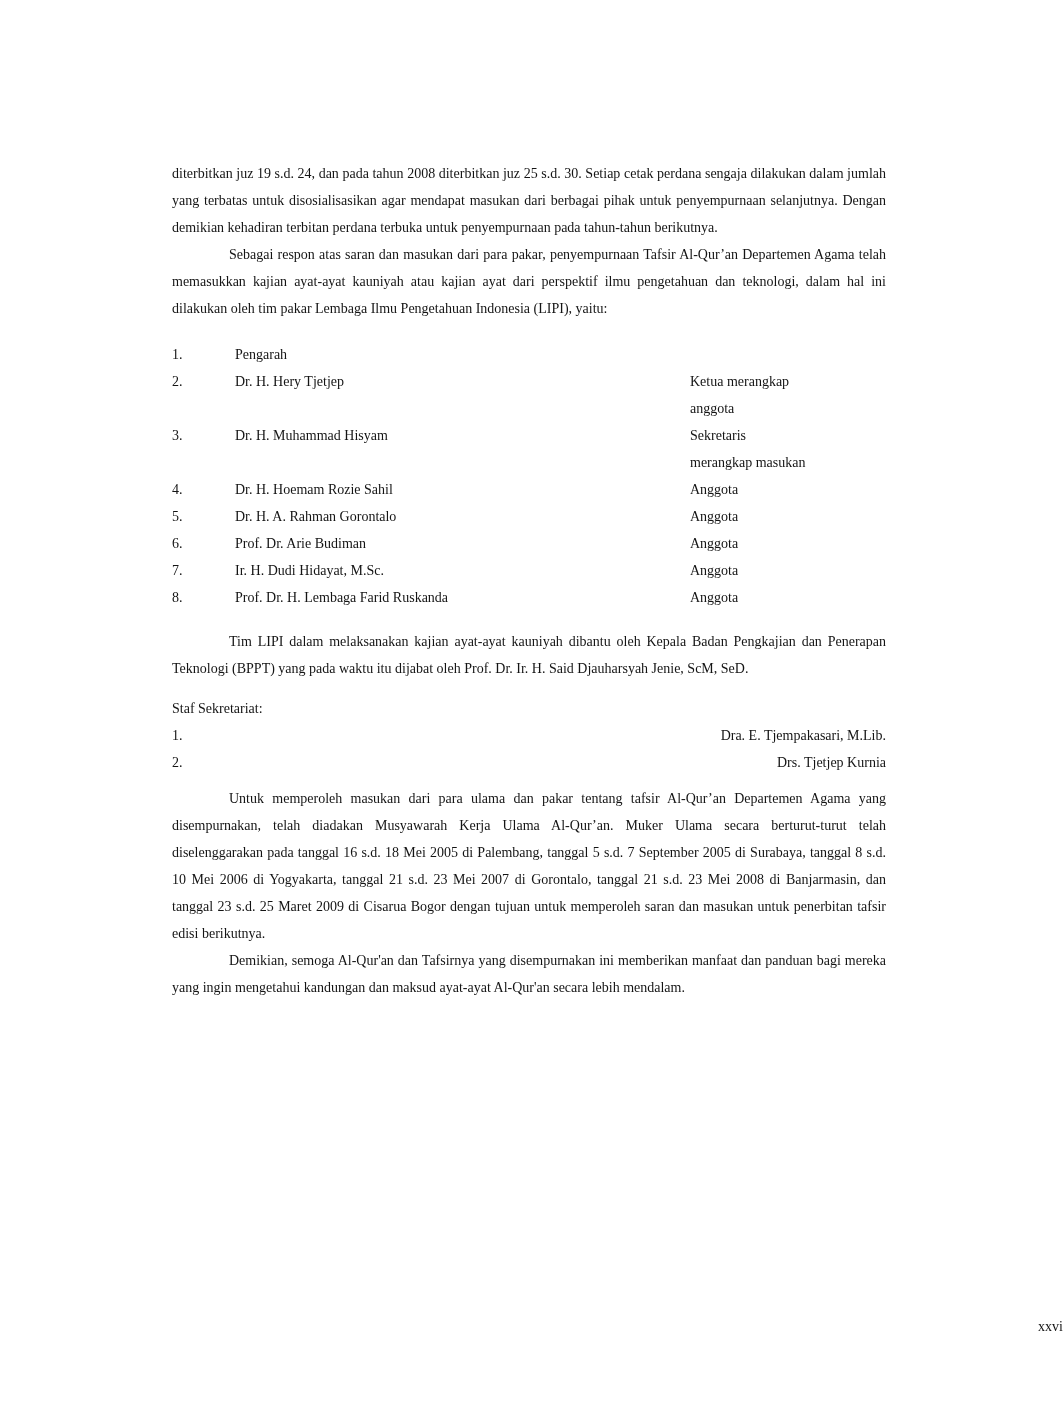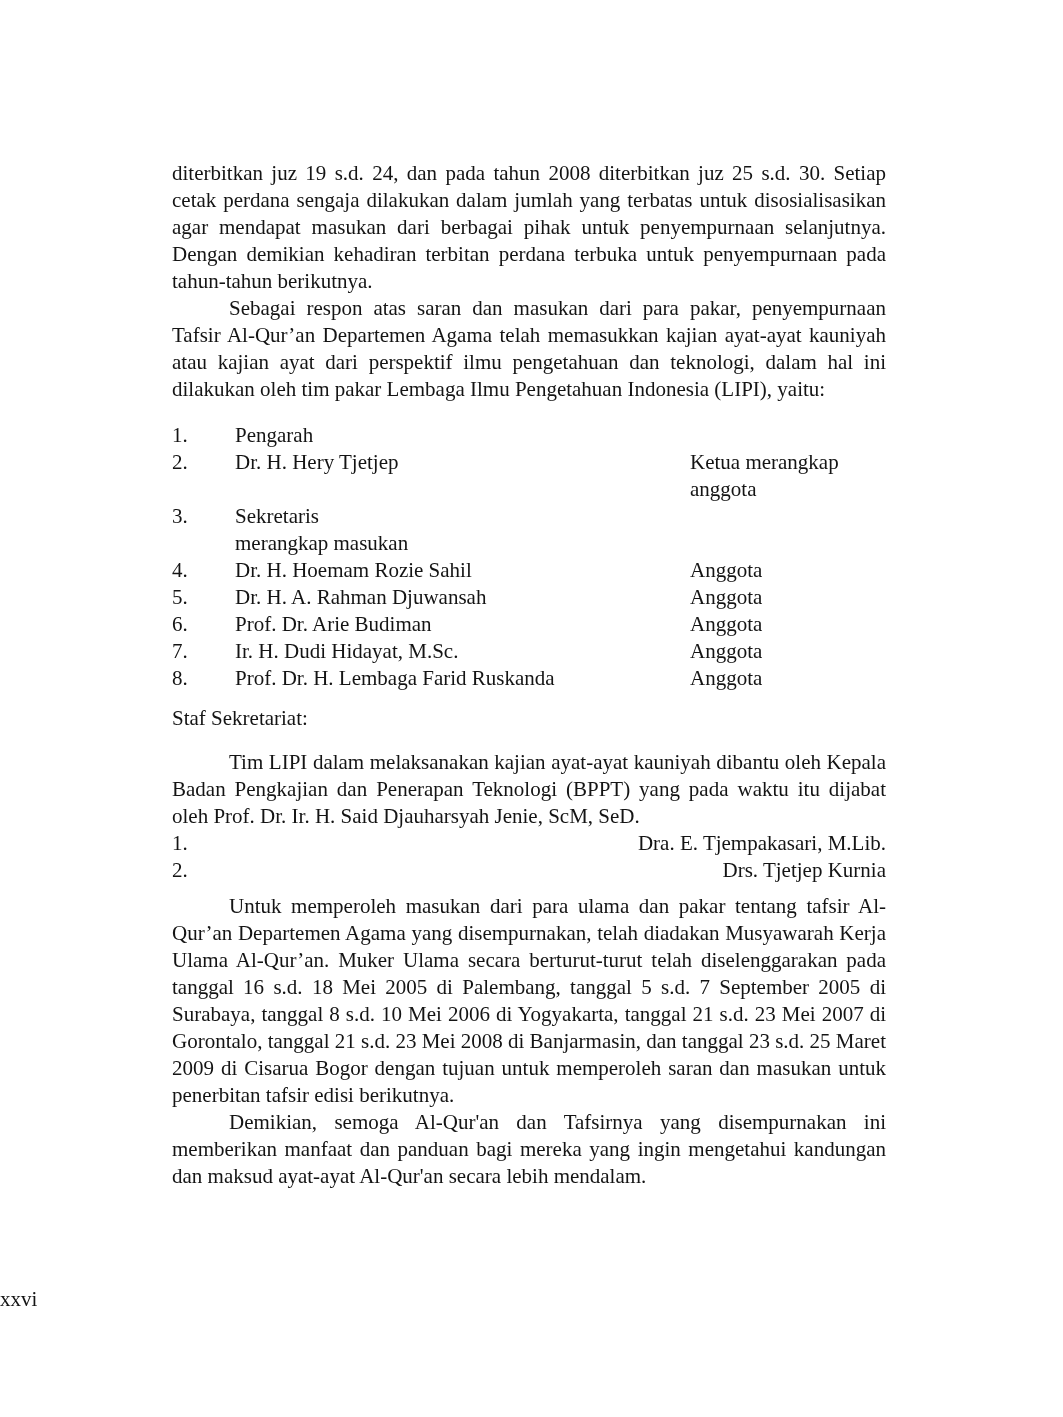--- a/index.html
+++ b/index.html
@@ -7,21 +7,21 @@
     padding: 0;
     background: #ffffff;
   }
   .page {
     position: relative;
     width: 1063px;
     height: 1417px;
     background: #ffffff;
     color: #141414;
     font-family: "Liberation Serif", "DejaVu Serif", serif;
-    font-size: 21px;
+    font-size: 14px;
     line-height: 27px;
     overflow: hidden;
   }
   .content {
     position: absolute;
     left: 172px;
     top: 160px;
     width: 714px;
   }
   .para {
@@ -69,23 +69,23 @@
   .staff-name {
     flex: 1;
     text-align: right;
   }
   .p-muker {
     margin-top: 9px;
   }
   .page-number {
     position: absolute;
     left: 0;
-    top: 1286px;
+    top: 1313px;
     width: 1063px;
-    text-align: left;
+    text-align: right;
   }
 </style>
 </head>
 <body>
 
 <div class="page">
   <div class="content">
 
     <p class="para">diterbitkan juz 19 s.d. 24, dan pada tahun 2008 diterbitkan juz 25 s.d. 30. Setiap cetak perdana sengaja dilakukan dalam jumlah yang terbatas untuk disosialisasikan agar mendapat masukan dari berbagai pihak untuk penyempurnaan selanjutnya. Dengan demikian kehadiran terbitan perdana terbuka untuk penyempurnaan pada tahun-tahun berikutnya.</p>
 
@@ -97,53 +97,54 @@
         <span class="lipi-role">Pengarah</span>
       </div>
       <div class="lipi-row">
         <span class="lipi-num">2.</span>
         <span class="lipi-name">Dr. H. Hery Tjetjep</span>
         <span class="lipi-role">Ketua merangkap
 anggota</span>
       </div>
       <div class="lipi-row">
         <span class="lipi-num">3.</span>
+        <span class="lipi-name">Dr. H. Muhammad Hisyam</span>
         <span class="lipi-role">Sekretaris
 merangkap masukan</span>
       </div>
       <div class="lipi-row">
         <span class="lipi-num">4.</span>
         <span class="lipi-name">Dr. H. Hoemam Rozie Sahil</span>
         <span class="lipi-role">Anggota</span>
       </div>
       <div class="lipi-row">
         <span class="lipi-num">5.</span>
-        <span class="lipi-name">Dr. H. A. Rahman Djuwansah</span>
+        <span class="lipi-name">Dr. H. A. Rahman Gorontalo</span>
         <span class="lipi-role">Anggota</span>
       </div>
       <div class="lipi-row">
         <span class="lipi-num">6.</span>
         <span class="lipi-name">Prof. Dr. Arie Budiman</span>
         <span class="lipi-role">Anggota</span>
       </div>
       <div class="lipi-row">
         <span class="lipi-num">7.</span>
         <span class="lipi-name">Ir. H. Dudi Hidayat, M.Sc.</span>
         <span class="lipi-role">Anggota</span>
       </div>
       <div class="lipi-row">
         <span class="lipi-num">8.</span>
         <span class="lipi-name">Prof. Dr. H. Lembaga Farid Ruskanda</span>
         <span class="lipi-role">Anggota</span>
       </div>
     </div>
 
+    <p class="para indent p-tim">Tim LIPI dalam melaksanakan kajian ayat-ayat kauniyah dibantu oleh Kepala Badan Pengkajian dan Penerapan Teknologi (BPPT) yang pada waktu itu dijabat oleh Prof. Dr. Ir. H. Said Djauharsyah Jenie, ScM, SeD.</p>
+
     <p class="para staf-heading">Staf Sekretariat:</p>
-
-    <p class="para indent p-tim">Tim LIPI dalam melaksanakan kajian ayat-ayat kauniyah dibantu oleh Kepala Badan Pengkajian dan Penerapan Teknologi (BPPT) yang pada waktu itu dijabat oleh Prof. Dr. Ir. H. Said Djauharsyah Jenie, ScM, SeD.</p>
 
     <div>
       <div class="staff-row">
         <span class="staff-num">1.</span>
         <span class="staff-name">Dra. E. Tjempakasari, M.Lib.</span>
       </div>
       <div class="staff-row">
         <span class="staff-num">2.</span>
         <span class="staff-name">Drs. Tjetjep Kurnia</span>
       </div>

